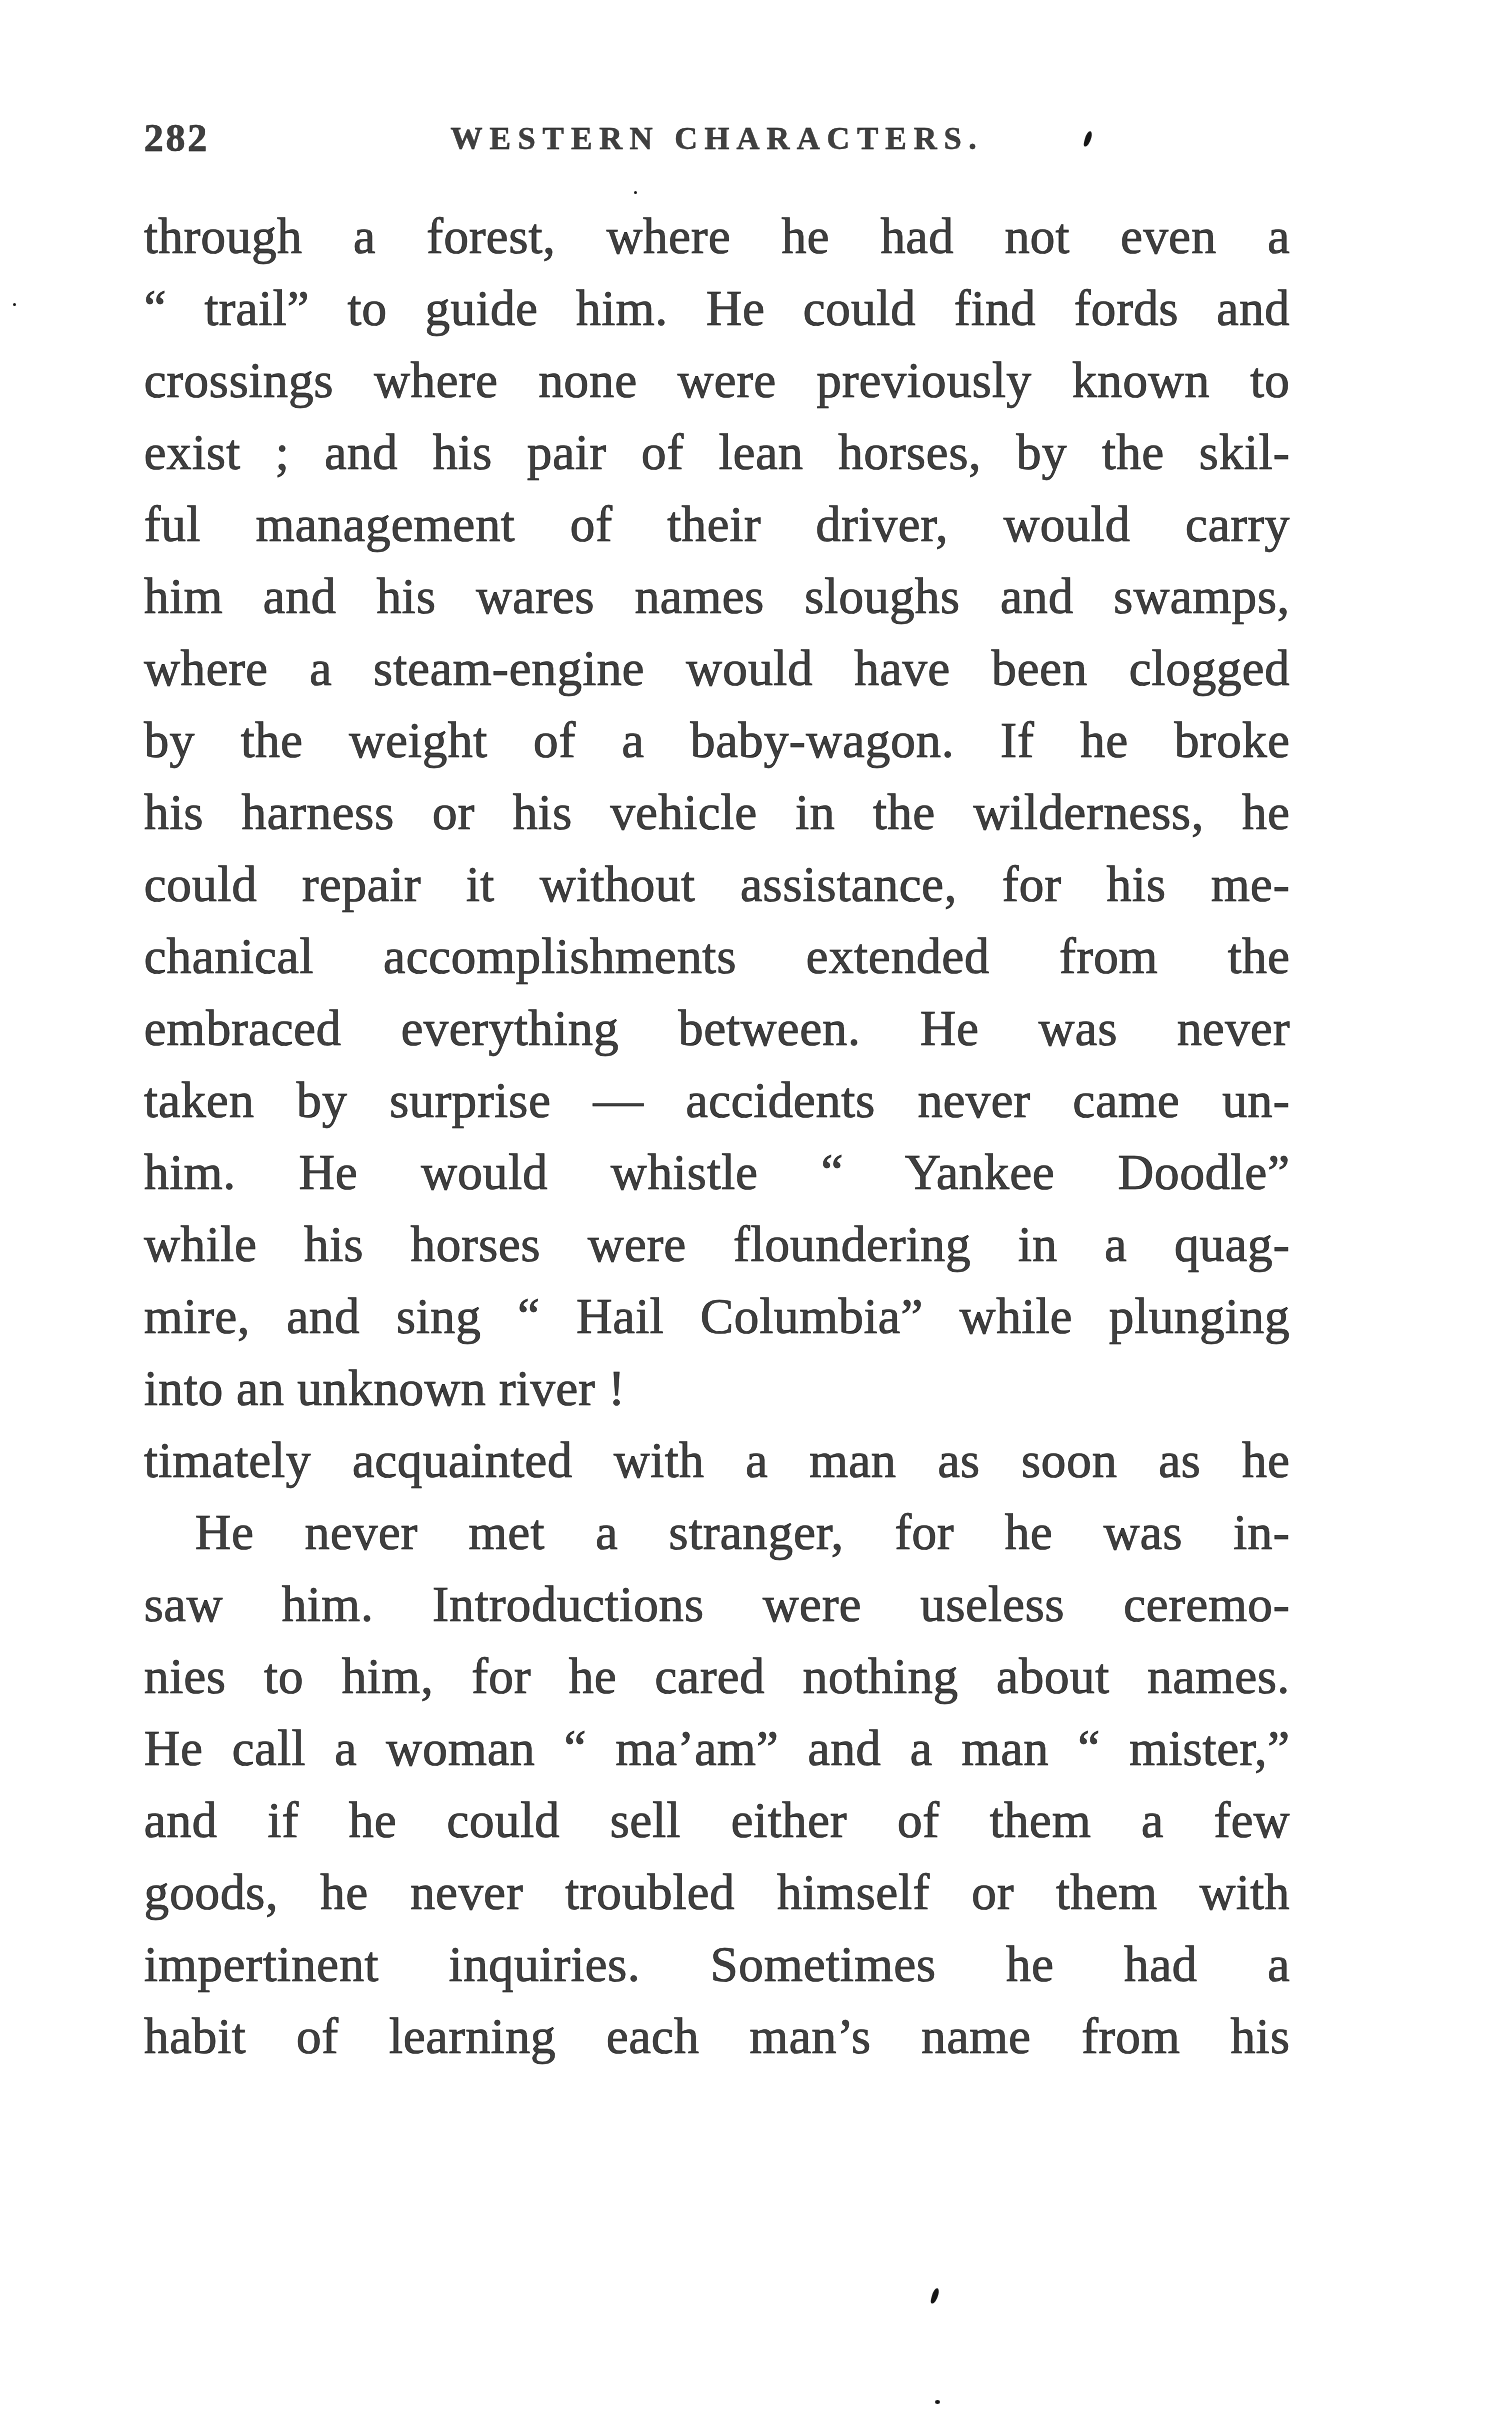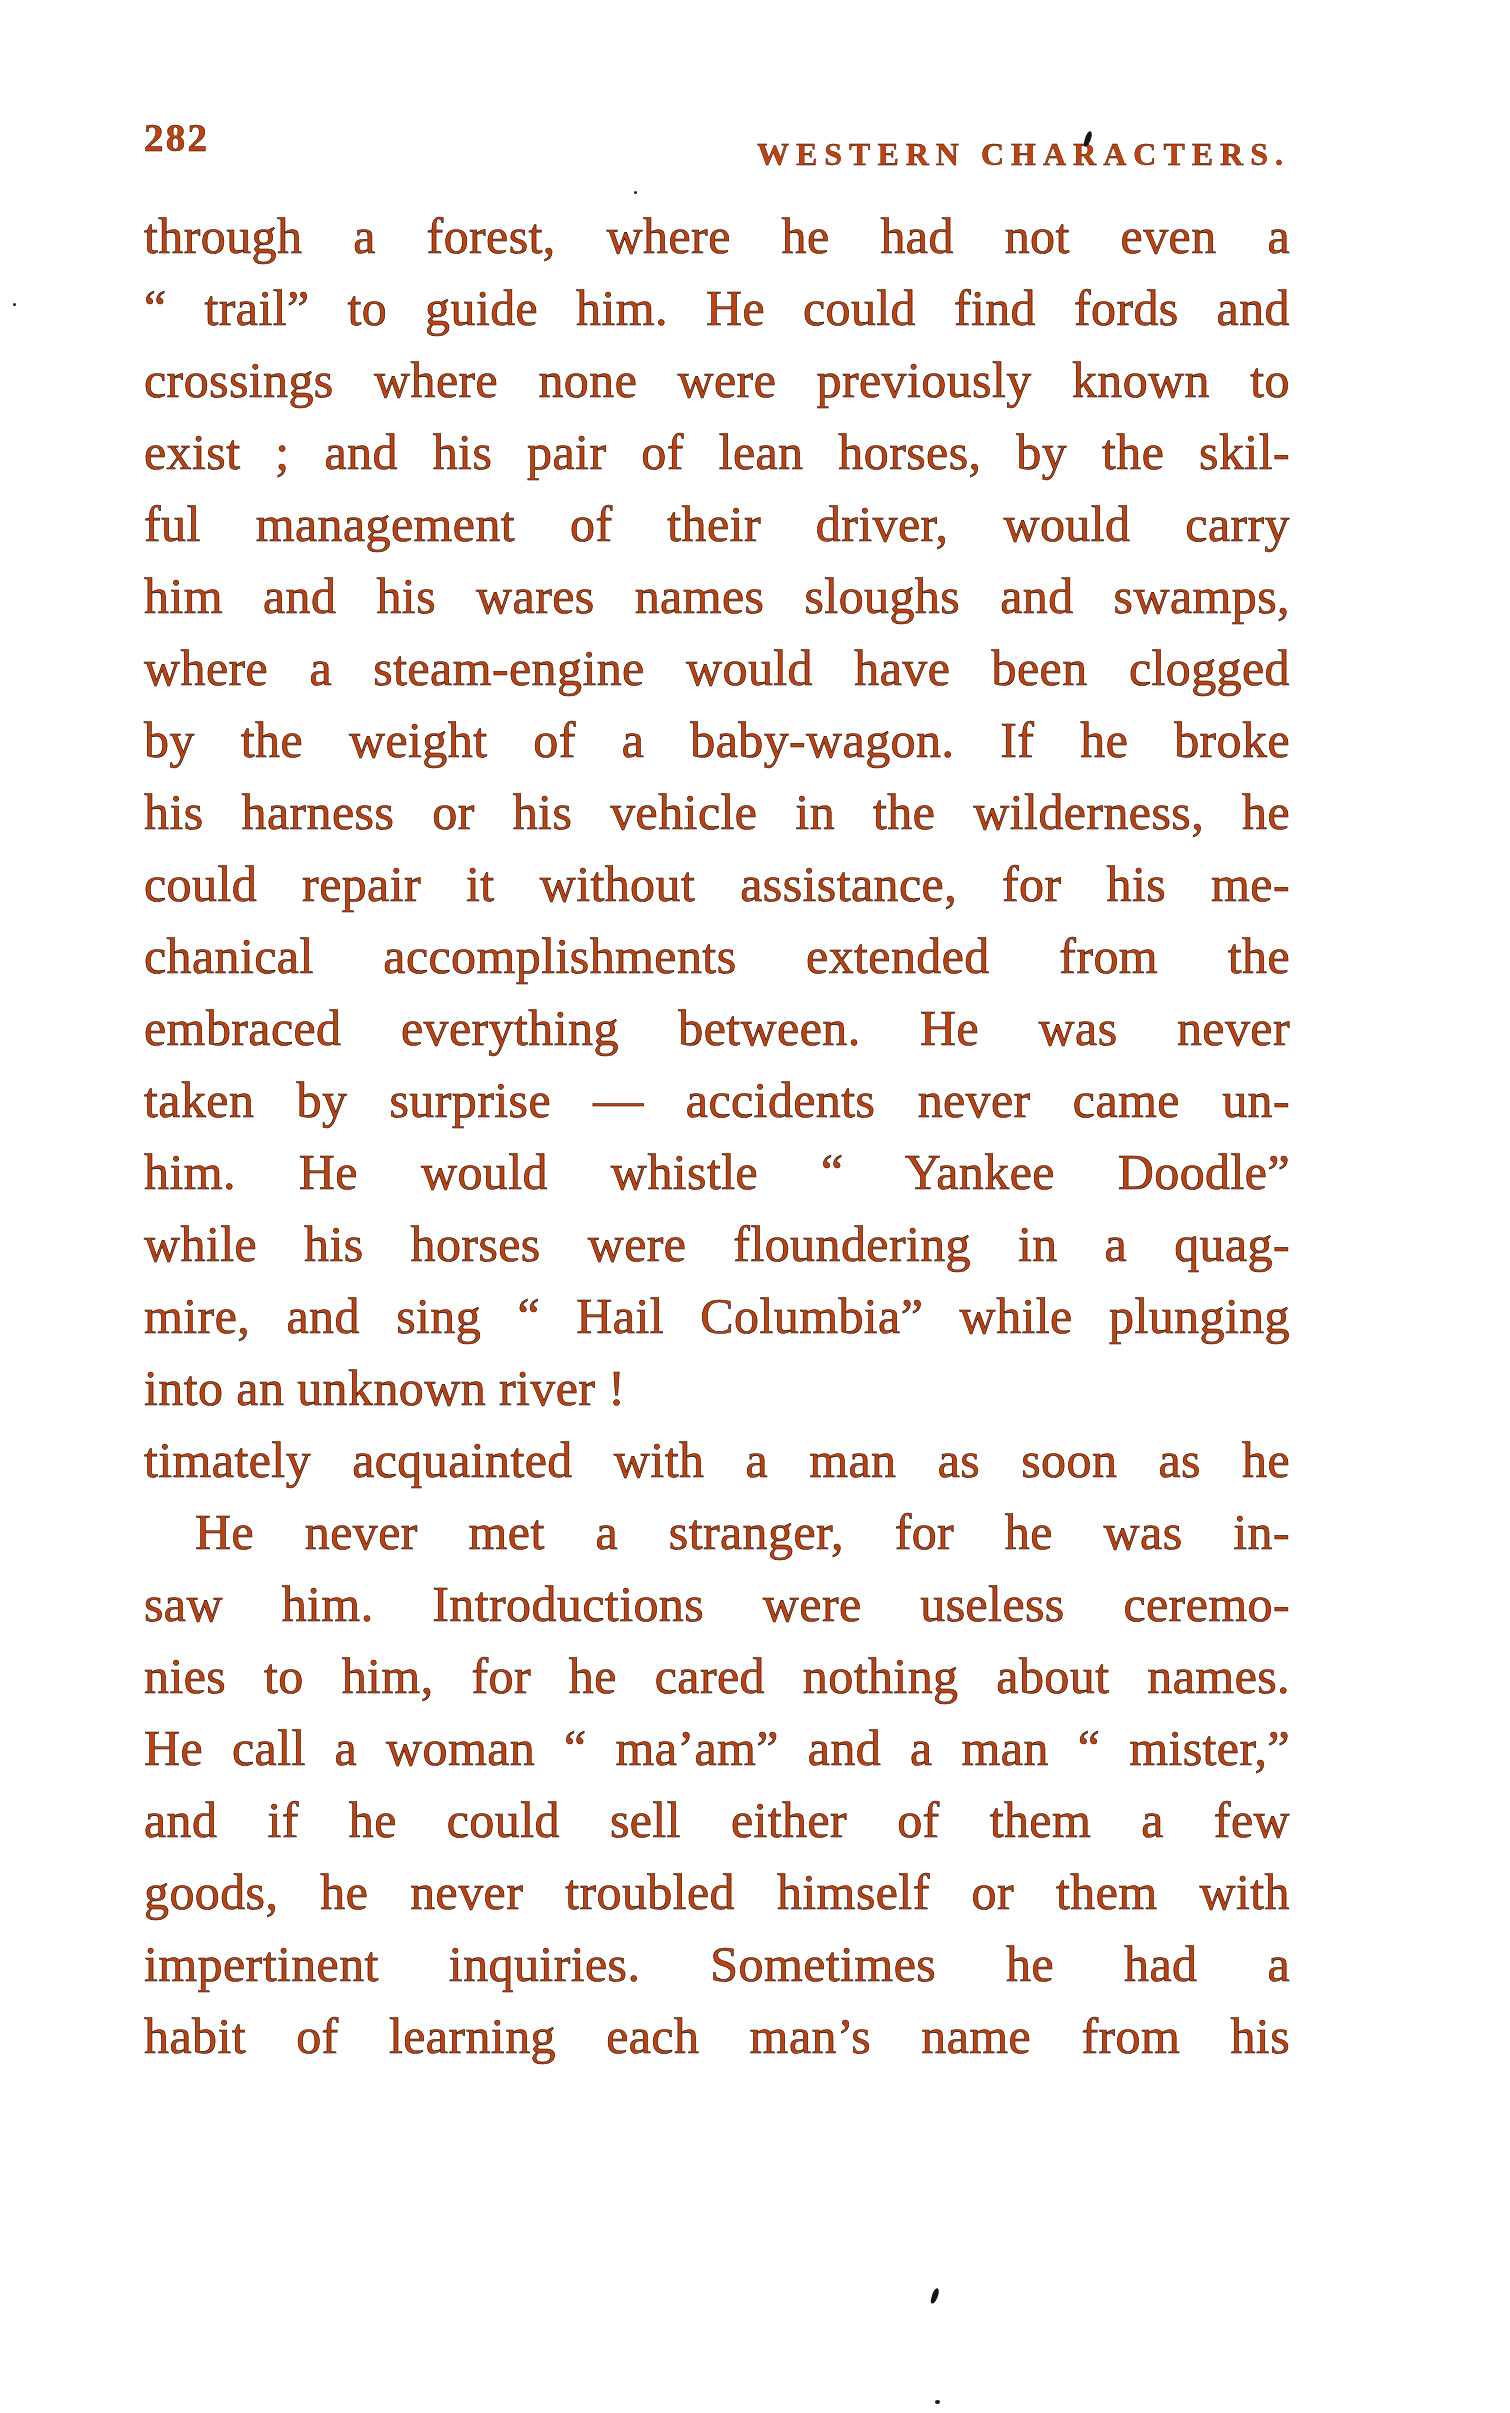--- a/index.html
+++ b/index.html
@@ -7,21 +7,21 @@
     padding: 0;
     background: #ffffff;
   }
   .page {
     position: relative;
     width: 1510px;
     height: 2413px;
     background: #ffffff;
     overflow: hidden;
     font-family: "Liberation Serif", "DejaVu Serif", serif;
-    color: #c2410c;
+    color: #404040;
   }
   
   .header {
     position: absolute;
     left: 144px;
     top: 115px;
     width: 1146px;
     height: 54px;
   }
   .page-num {
@@ -31,27 +31,26 @@
     font-size: 39px;
     font-weight: 700;
     letter-spacing: 2.3px;
     -webkit-text-stroke: 0.5px #0c0c0c;
   }
   .running-title {
     position: absolute;
     left: 0;
     right: 0;
     top: 4.7px;
-    text-align: right;
+    text-align: center;
     font-size: 32px;
     font-weight: 700;
     letter-spacing: 7px;
     -webkit-text-stroke: 0.4px #0c0c0c;
     white-space: nowrap;
-    margin-top: 16px;
   }
   
   .body-text {
     position: absolute;
     left: 144px;
     top: 200px;
     width: 1146px;
   }
   .line {
     font-size: 50px;

